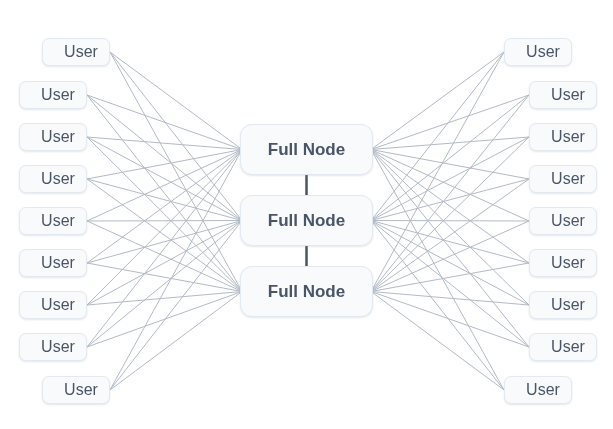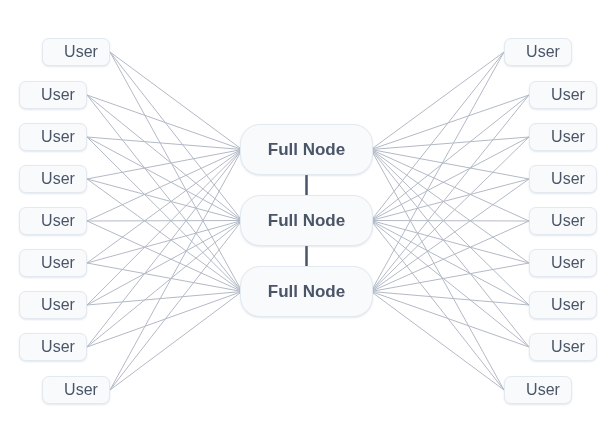--- a/index.html
+++ b/index.html
@@ -36,21 +36,21 @@
   }
   .user-box {
     font-size: 16px;
     font-weight: 400;
     border-radius: 7px;
     padding-left: 10px;
   }
   .node-box {
     font-size: 17px;
     font-weight: 700;
-    border-radius: 20px;
+    border-radius: 12px;
   }
 </style>
 </head>
 <body>
 
 <div class="stage" id="stage" style="--bg: #ffffff; --box-fill: #f8fafc; --box-border: #e3e9f0; --box-text: #4a5568;">
   <svg class="mesh-svg" id="mesh-svg" viewBox="0 0 613 429" xmlns="http://www.w3.org/2000/svg">
       <line x1="110" y1="52" x2="242" y2="149.5" stroke="#b3bac6" stroke-width="1"></line>
       <line x1="110" y1="52" x2="242" y2="220.5" stroke="#b3bac6" stroke-width="1"></line>
       <line x1="110" y1="52" x2="242" y2="291.5" stroke="#b3bac6" stroke-width="1"></line>

